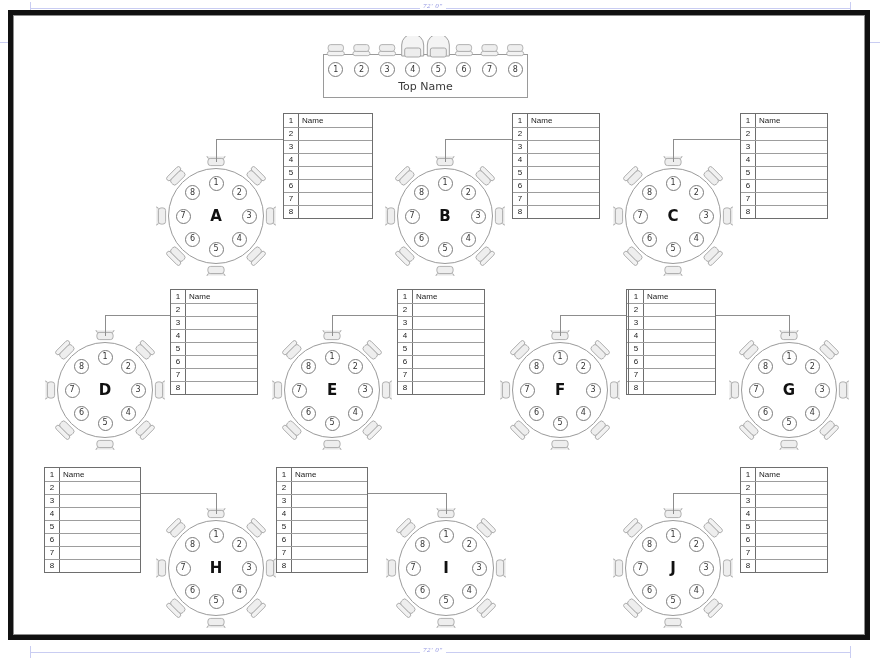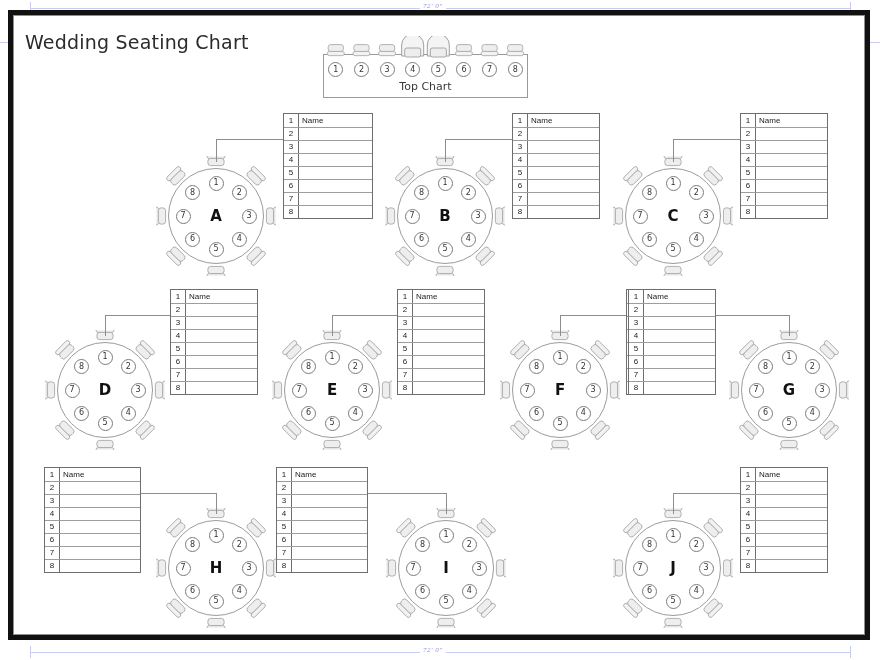--- a/index.html
+++ b/index.html
@@ -113,25 +113,24 @@
   <div class="dim-label" style="left:420px;top:2px;">72' 0"</div>
 
   <div class="guide guide-h" style="left:30px;top:652px;width:820px;"></div>
   <div class="guide guide-v" style="left:30px;top:646px;height:12px;"></div>
   <div class="guide guide-v" style="left:850px;top:646px;height:12px;"></div>
   <div class="dim-label" style="left:420px;top:646px;">72' 0"</div>
 
   <div class="frame"></div>
   <div class="frame-inner"></div>
 
-  <div class="title">Wedding Seating Chart</div>
 
   <div class="toptable" id="top-table" style="left:323px;top:36px;width:205px;height:70px;">
       <div class="toptable-box"></div>
-      <div class="toptable-label">Top Chart</div>
+      <div class="toptable-label">Top Name</div>
       <svg width="205" height="70" style="position: absolute; left: 0px; top: 0px;">
         <g transform="translate(12.8125,12) rotate(180) scale(0.85)">
           <rect x="-10" y="-9" width="20" height="5" rx="2.5" ry="2.5" fill="#f2f2f2" stroke="#a8a8a8" stroke-width="1"></rect>
           <rect x="-9" y="-4" width="18" height="8" rx="3" ry="3" fill="#eeeeee" stroke="#a8a8a8" stroke-width="1"></rect>
         </g>
         <g transform="translate(38.4375,12) rotate(180) scale(0.85)">
           <rect x="-10" y="-9" width="20" height="5" rx="2.5" ry="2.5" fill="#f2f2f2" stroke="#a8a8a8" stroke-width="1"></rect>
           <rect x="-9" y="-4" width="18" height="8" rx="3" ry="3" fill="#eeeeee" stroke="#a8a8a8" stroke-width="1"></rect>
         </g>
         <g transform="translate(64.0625,12) rotate(180) scale(0.85)">

